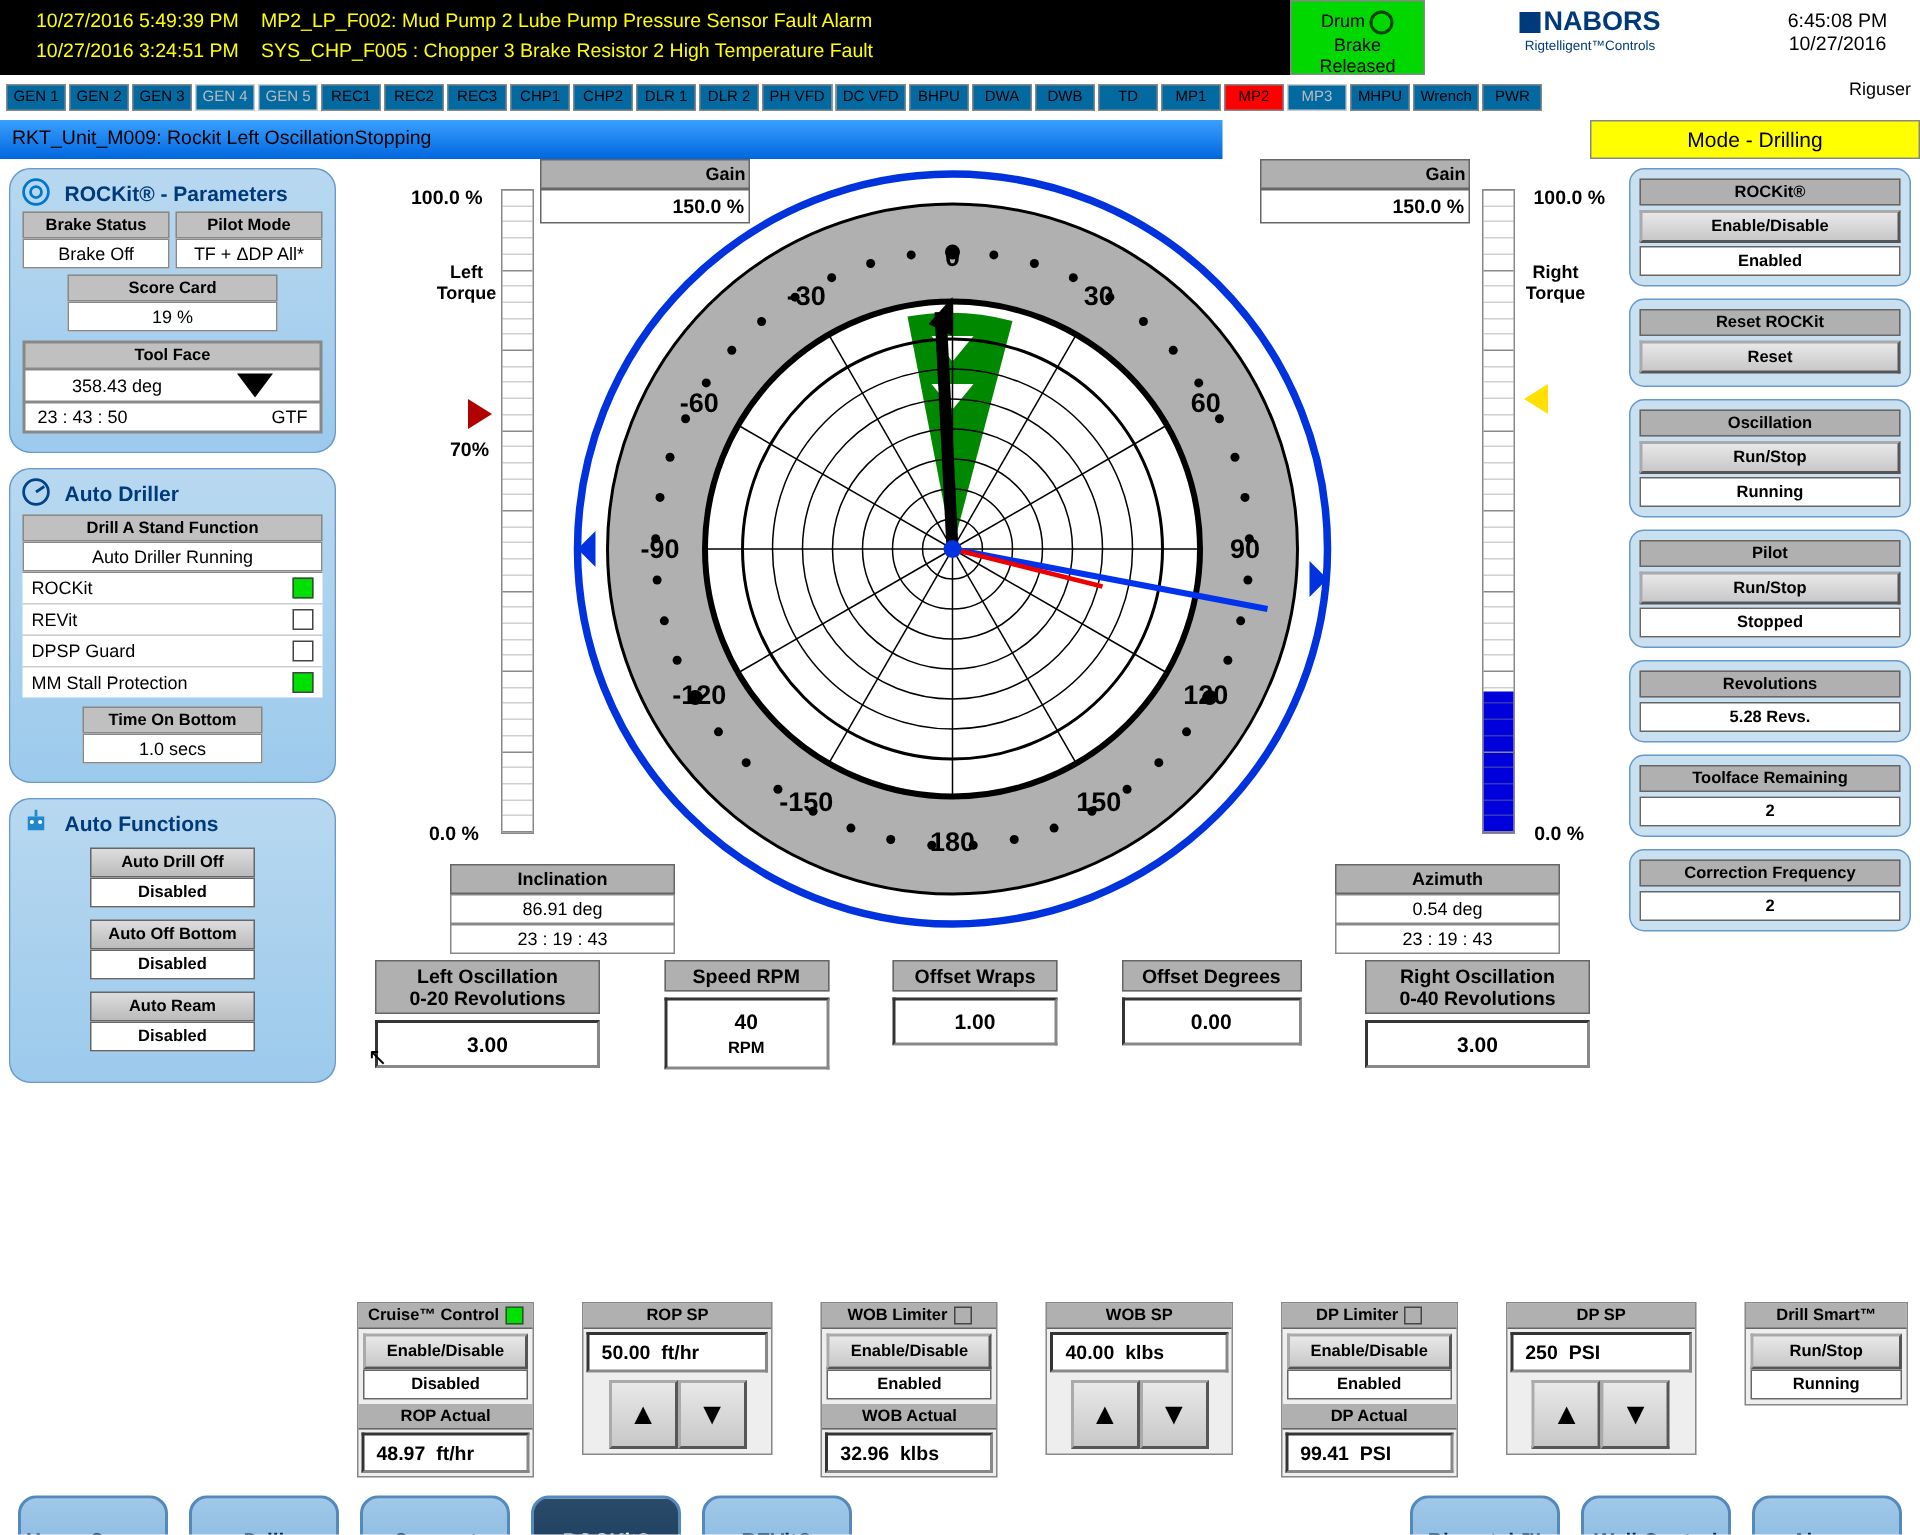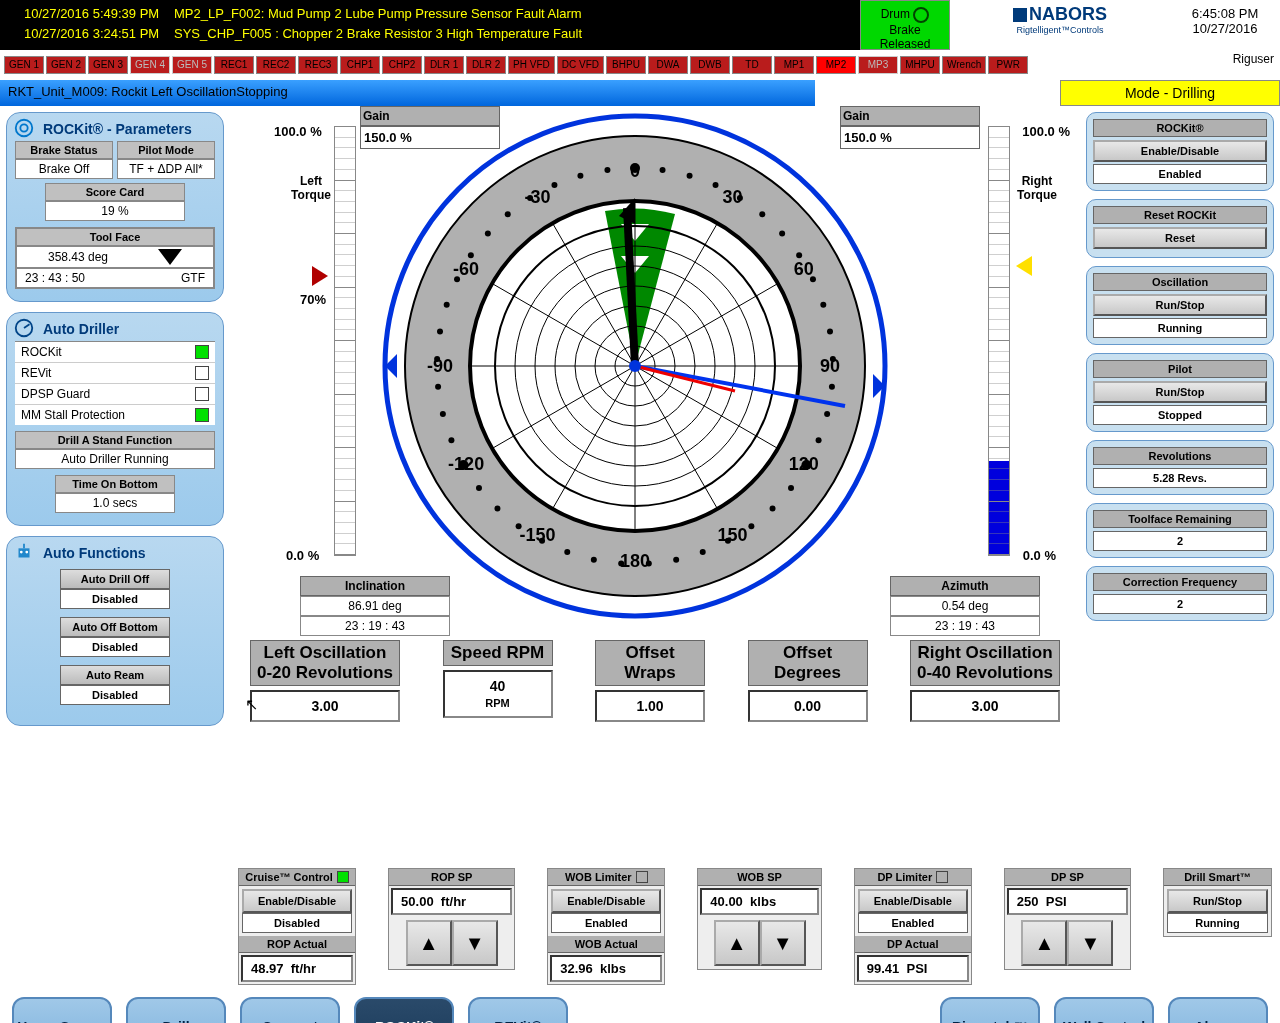--- a/index.html
+++ b/index.html
@@ -14,21 +14,21 @@
 .drum-brake .circle { display: inline-block; width: 16px; height: 16px; border: 2px solid #004400; border-radius: 50%; vertical-align: middle;}
 .branding { width: 220px; text-align: center; padding: 4px; }
 .branding .logo { font-size: 18px; font-weight: bold; color: #003a7a; }
 .branding .tag { font-size: 9px; color: #003a7a;}
 .branding .logo-sq { display:inline-block; width:14px; height:14px; background:#003a7a; vertical-align:middle; margin-right:2px;}
 .clock { width: 110px; text-align: center; font-size: 13px; padding-top: 6px;}
 .riguser { position:absolute; right:6px; top:52px; font-size:12px;}
 
 
 .tab-strip { display: flex; gap: 2px; padding: 2px 4px; background:#fff; height:22px; margin-top:4px;}
-.tab { border: 1px solid #888; font-size: 10px; padding: 2px 4px; background: #b91c1c; min-width:40px; text-align:center; cursor:pointer;}
+.tab { border: 1px solid #888; font-size: 10px; padding: 2px 4px; background: #0369a1; min-width:40px; text-align:center; cursor:pointer;}
 .tab.red { background: #ff0000; }
 .tab.faded { color:#bbb; border-color:#ccc;}
 
 
 .status-row { display:flex; margin-top:4px; height:26px;}
 .status-msg { flex:1; max-width:815px; background: linear-gradient(#3aa0ff,#0066dd); color:#000; padding:4px 8px; font-size:13px;}
 .mode-box { margin-left:auto; width:220px; background:#ffff00; border:1px solid #888; text-align:center; padding:4px; font-size:14px;}
 
 
 .main { display:flex; height:760px; }
@@ -57,21 +57,21 @@
 .sub-val { background:#fff; border:1px solid #666; padding:3px 10px; font-size:11px; min-width:110px; text-align:center; font-weight:bold;}
 
 
 .ctrl-group { background:#c8e0f0; border:1px solid #6699cc; border-radius:10px; padding:6px; margin-bottom:8px; text-align:center;}
 .ctrl-head { background:#b0b0b0; border:1px solid #666; padding:2px; font-size:11px; font-weight:bold; margin-bottom:3px;}
 .ctrl-btn { background: linear-gradient(#e8e8e8,#c8c8c8); border:2px outset #aaa; padding:3px; font-size:11px; font-weight:bold; margin-bottom:2px; cursor:pointer; width:100%;}
 .ctrl-val { background:#fff; border:1px solid #666; padding:3px; font-size:11px; font-weight:bold;}
 
 
 .dial-wrap { position:relative; height:530px; }
-.gain-box { position:absolute; top:0; width:140px; text-align:left;}
+.gain-box { position:absolute; top:0; width:140px; text-align:right;}
 .gain-box.left{ left:130px;} .gain-box.right{ right:100px;}
 .gain-head{ background:#b0b0b0; border:1px solid #666; padding:2px; font-size:12px; font-weight:bold;}
 .gain-val{ background:#fff; border:1px solid #666; padding:3px; font-size:13px; font-weight:bold;}
 
 .pct-label{ position:absolute; font-size:13px; font-weight:bold;}
 .torque-label{ position:absolute; font-size:12px; font-weight:bold; text-align:center; width:50px;}
 
 .vbar { position:absolute; width:22px; height:430px; top:20px; background:#fff; border:1px solid #888;}
 .vbar .tick{ position:absolute; left:0; right:0; height:1px; background:#888;}
 .vbar .fill{ position:absolute; left:0; right:0; bottom:0; background:#0000dd;}
@@ -79,21 +79,21 @@
 .red-tri{ position:absolute; left:82px; top:160px; width:0;height:0; border-left:16px solid #b00000; border-top:10px solid transparent; border-bottom:10px solid transparent;}
 .yel-tri{ position:absolute; right:48px; top:150px; width:0;height:0; border-right:16px solid #ffe000; border-top:10px solid transparent; border-bottom:10px solid transparent;}
 
 
 .inc-box{ position:absolute; bottom:0px; width:150px; text-align:center;}
 .inc-box.left{ left:70px;} .inc-box.right{ right:40px;}
 
 
 .osc-row{ display:flex; gap:10px; padding:4px 20px; justify-content:space-between; }
 .osc-box{ text-align:center; }
-.osc-head{ background:#b0b0b0; border:1px solid #666; font-size:17px; font-weight:bold; padding:2px 4px;}
+.osc-head{ background:#b0b0b0; border:1px solid #666; font-size:13px; font-weight:bold; padding:2px 4px;}
 .osc-val{ background:#fff; border:2px inset #888; padding:6px 10px; font-size:14px; font-weight:bold; margin:4px auto; min-width:80px;}
 
 
 .drill-row{ display:flex; gap:4px; padding:2px 8px 2px 8px; align-items:flex-start;}
 .d-panel{ border:1px solid #888; background:#eee; }
 .d-head{ background:#b0b0b0; border-bottom:1px solid #666; font-size:11px; font-weight:bold; padding:2px 4px; text-align:center; display:flex; align-items:center; justify-content:center; gap:4px;}
 .d-body{ padding:3px; text-align:center;}
 .ed-btn{ background: linear-gradient(#e8e8e8,#c8c8c8); border:2px outset #aaa; padding:4px; font-size:11px; font-weight:bold; cursor:pointer; display:block; width:100%;}
 .ed-val{ background:#fff; border:1px solid #666; padding:3px; font-size:11px; font-weight:bold;}
 .val-field{ background:#fff; border:2px inset #888; padding:4px 8px; font-size:13px; font-weight:bold; margin:2px;}
@@ -111,21 +111,21 @@
 
 
 .dial-svg{ position:absolute; left:145px; top:0px; width:520px; height:520px;}
 </style>
 </head>
 <body>
 
 <div class="top-bar">
   <div class="alarm-area">
     <div class="alarm-line"><span class="alarm-time">10/27/2016 5:49:39 PM</span><span>MP2_LP_F002: Mud Pump 2 Lube Pump Pressure Sensor Fault Alarm</span></div>
-    <div class="alarm-line"><span class="alarm-time">10/27/2016 3:24:51 PM</span><span>SYS_CHP_F005 : Chopper 2 Brake Resistor 3 High Temperature Fault</span></div>
+    <div class="alarm-line"><span class="alarm-time">10/27/2016 3:24:51 PM</span><span>SYS_CHP_F005 : Chopper 3 Brake Resistor 2 High Temperature Fault</span></div>
   </div>
   <div class="drum-brake">
     <span>Drum</span> <span class="circle"></span><br>
     <span>Brake</span><br>
     <span>Released</span>
   </div>
   <div class="branding">
     <div class="logo"><span class="logo-sq"></span><span>NABORS</span></div>
     <div class="tag">Rigtelligent™Controls</div>
   </div>
@@ -203,41 +203,41 @@
           </div>
       </div>
     </div>
 
     <div class="panel">
       <div class="panel-icon"><svg viewBox="0 0 24 24">
             <circle cx="12" cy="12" r="9" fill="none" stroke="#004488" stroke-width="2"></circle>
             <line x1="12" y1="12" x2="18" y2="8" stroke="#004488" stroke-width="2"></line>
           </svg></div>
       <div class="panel-title">Auto Driller</div>
+      <div style="margin-top:6px;">
+          <div class="p-label">Drill A Stand Function</div>
+          <div class="p-value">Auto Driller Running</div>
+        </div>
       <div id="ad-rows">
           <div class="ad-row">
             <span>ROCKit</span>
             <span class="ad-box on"></span>
           </div>
           <div class="ad-row">
             <span>REVit</span>
             <span class="ad-box"></span>
           </div>
           <div class="ad-row">
             <span>DPSP Guard</span>
             <span class="ad-box"></span>
           </div>
           <div class="ad-row">
             <span>MM Stall Protection</span>
             <span class="ad-box on"></span>
           </div>
-        </div>
-      <div style="margin-top:6px;">
-          <div class="p-label">Drill A Stand Function</div>
-          <div class="p-value">Auto Driller Running</div>
         </div>
       <div style="width:60%;margin:6px auto 0;">
           <div class="p-label">Time On Bottom</div>
           <div class="p-value">1.0     secs</div>
         </div>
     </div>
 
     <div class="panel">
       <div class="panel-icon"><svg viewBox="0 0 24 24">
             <rect x="6" y="8" width="12" height="10" fill="#2288cc"></rect>

